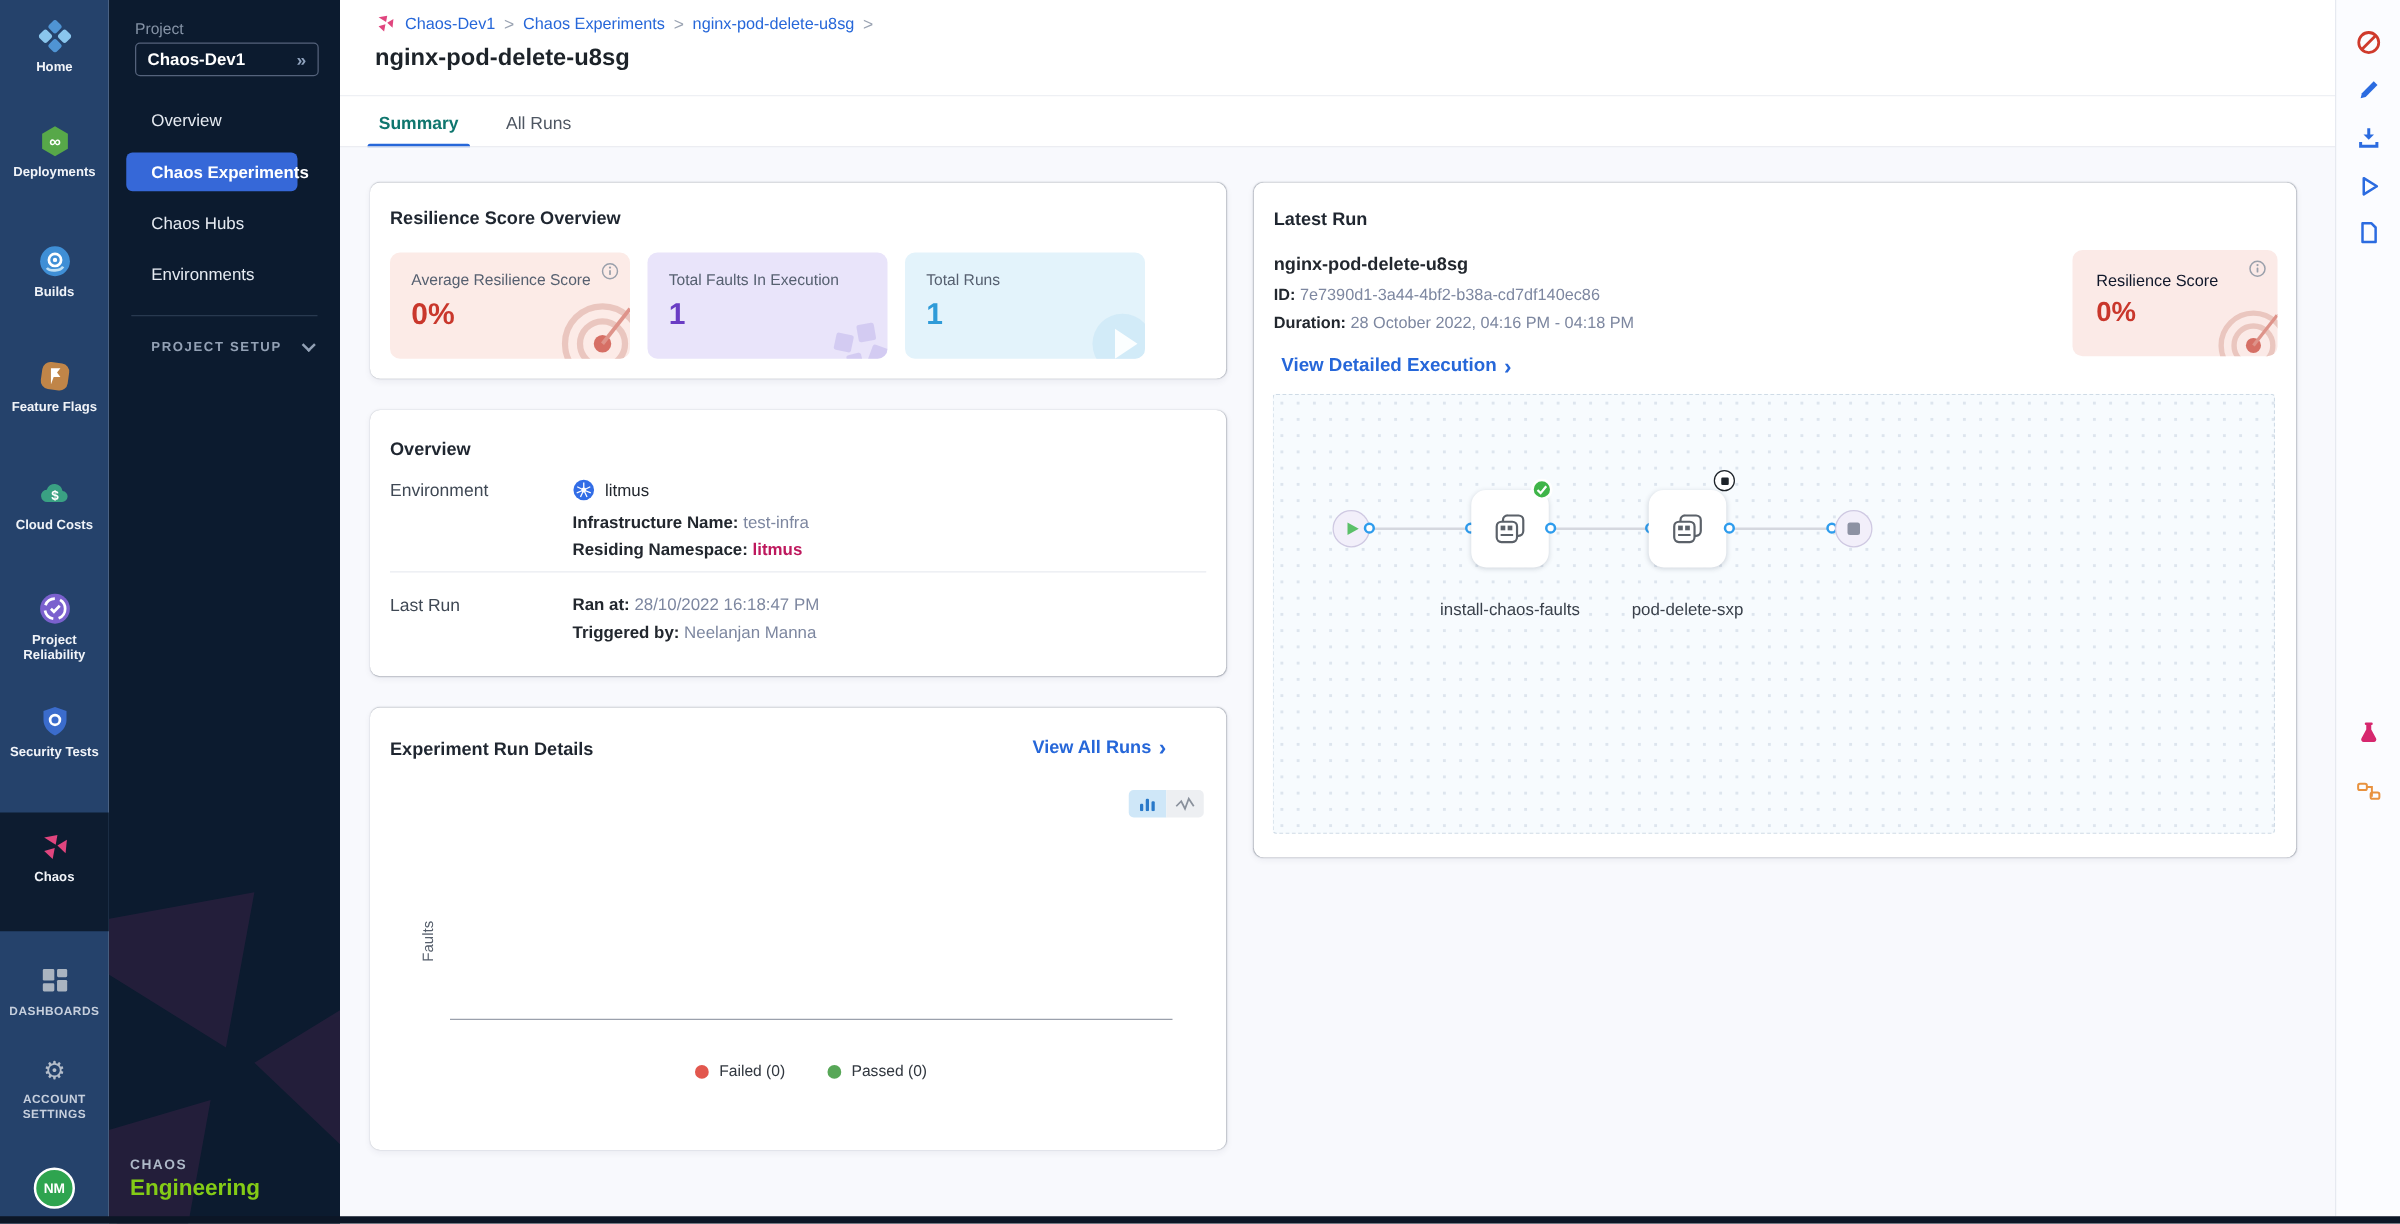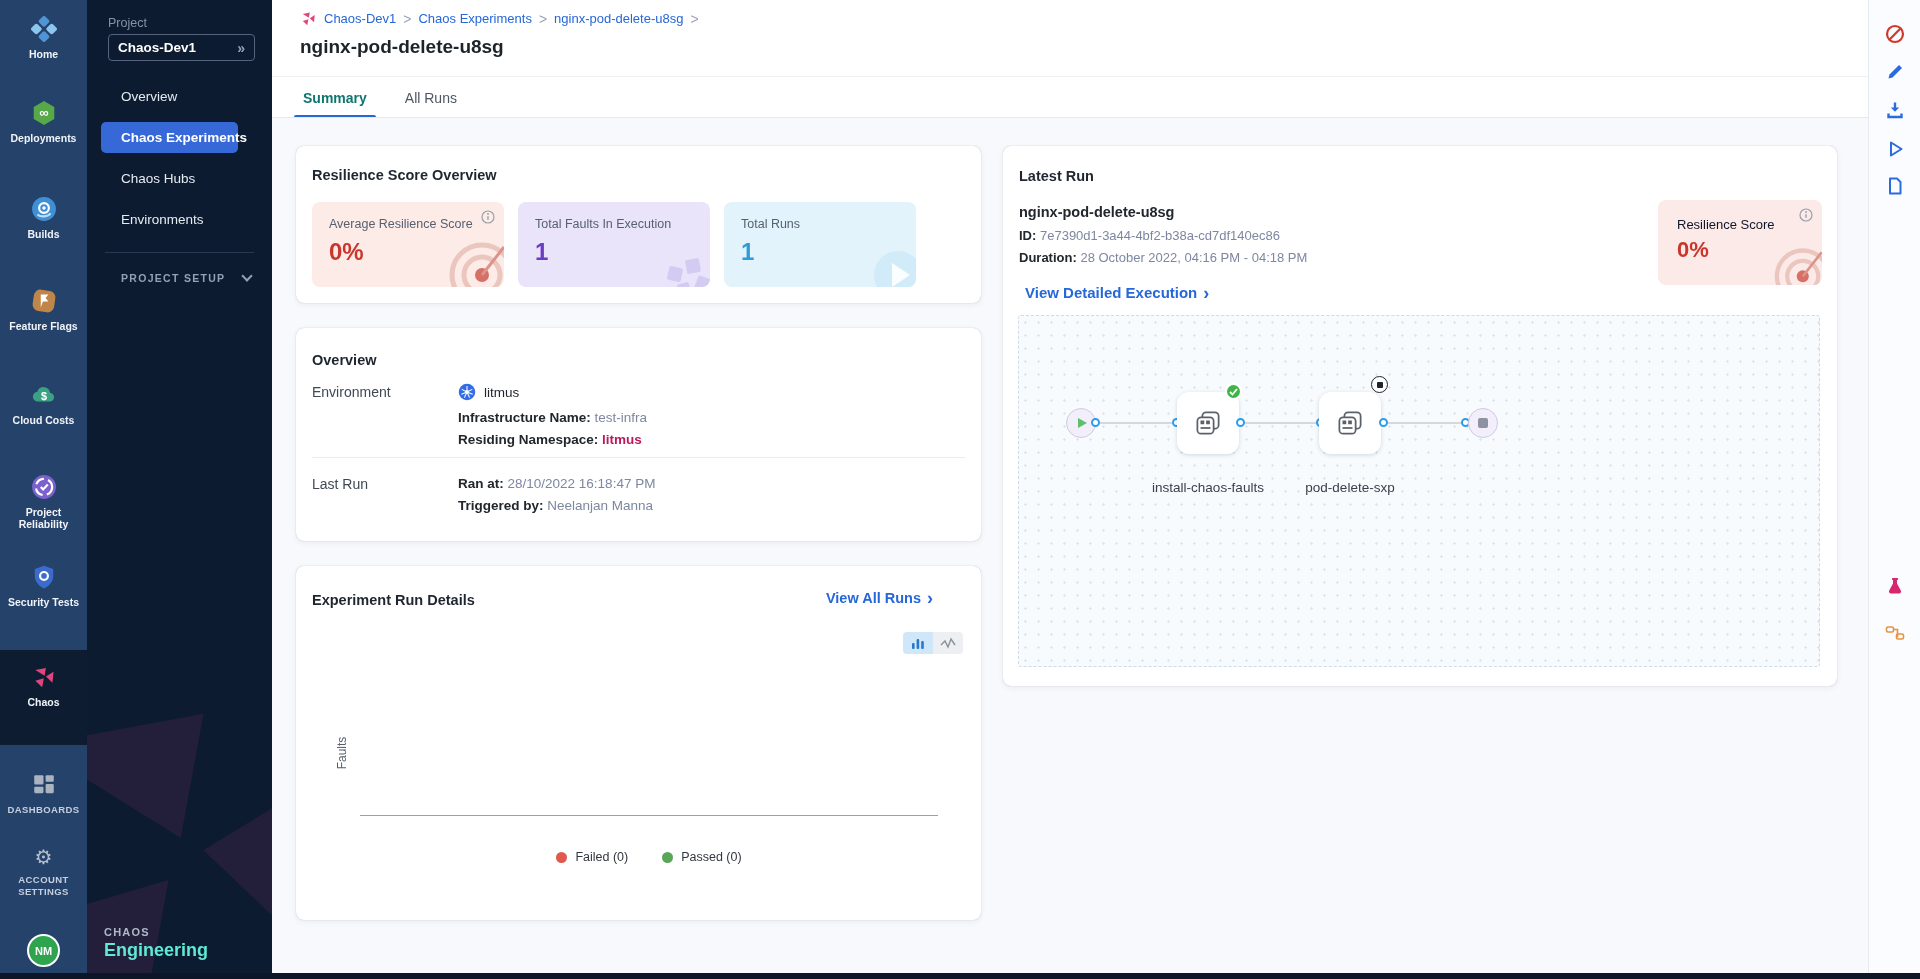--- a/index.html
+++ b/index.html
@@ -25,21 +25,21 @@
   .proj-box .proj-collapse { color:#8fa2bd; font-size:14px; font-weight:700; }
   .pnav-item { position:absolute; left:0; width:185px; height:31px; display:flex; align-items:center; padding-left:34px; font-size:13.5px; color:#e6ebf2; cursor:pointer; }
   .pnav-sel { position:absolute; left:14px; width:137px; height:31px; background:#3668d8; border-radius:5px; }
   .pnav-item.selected { color:#ffffff; font-weight:700; }
   .pnav-divider { position:absolute; left:18px; right:18px; top:252px; border-top:1px solid #28394f; }
   .proj-setup { position:absolute; left:34px; top:272px; width:130px; display:flex; align-items:center; justify-content:space-between; cursor:pointer; }
   .proj-setup span { font-size:10.5px; letter-spacing:1.3px; color:#93a1b5; font-weight:700; }
   .chev-down { width:8px; height:8px; border-right:2px solid #93a1b5; border-bottom:2px solid #93a1b5; transform:rotate(45deg); margin-top:-4px; }
   .brand { position:absolute; left:17px; bottom:18px; }
   .brand-small { font-size:11px; letter-spacing:1.2px; color:#aeb9c8; font-weight:700; }
-  .brand-large { font-size:18px; color:#5eead4; font-weight:700; margin-top:2px; }
+  .brand-large { font-size:18px; color:#84cc16; font-weight:700; margin-top:2px; }
   .watermark { position:absolute; right:-110px; bottom:-90px; opacity:.5; }
 
   
   .main { position:absolute; left:272px; top:0; right:0; bottom:0; }
   .main-header { position:absolute; left:0; top:0; right:52px; height:118px; background:#ffffff; }
   .crumbs { position:absolute; left:28px; top:10px; display:flex; align-items:center; gap:7px; font-size:13px; }
   .crumb-link { color:#2667d9; cursor:pointer; }
   .crumb-sep { color:#9aa3b2; font-size:14px; }
   .page-title { position:absolute; left:28px; top:36px; font-size:19px; font-weight:700; color:#1d2329; }
   .title-divider { position:absolute; left:0; right:0; top:76px; border-top:1px solid #eef0f4; }

